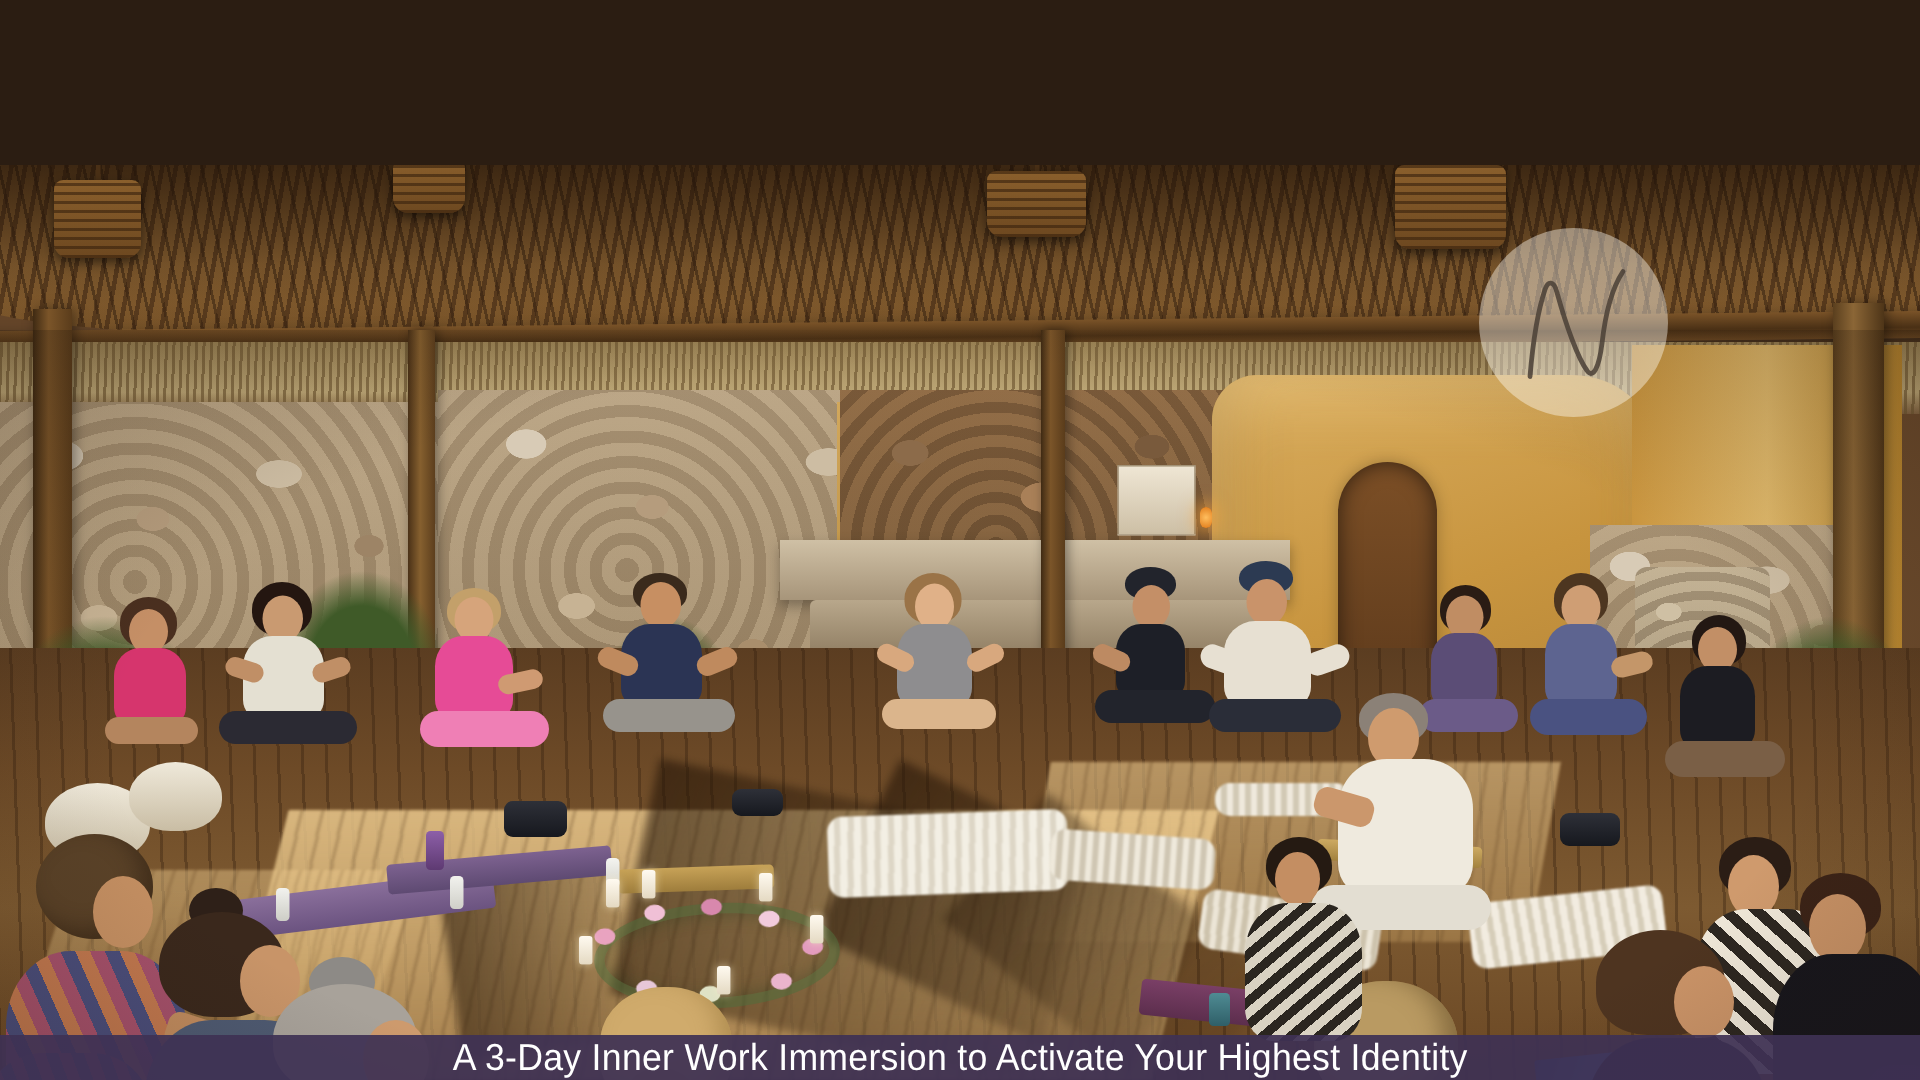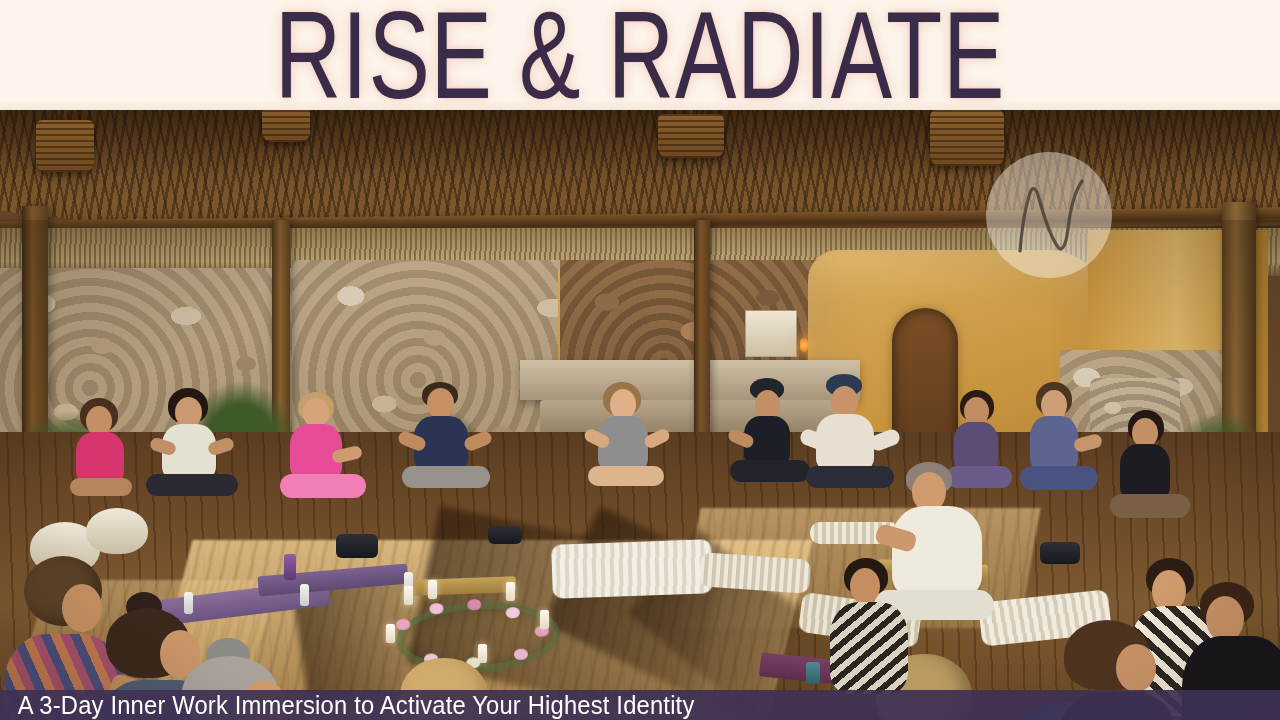--- a/index.html
+++ b/index.html
@@ -274,21 +274,21 @@
   .bun{position:absolute;border-radius:50%;}
   .torso{position:absolute;border-radius:36% 36% 24% 24%;}
   .arm{position:absolute;border-radius:8px;}
   .leg{position:absolute;border-radius:16px;}
 
   
   .subtitle-band{
     position:absolute;left:0;bottom:0;width:1280px;height:30px;
     background:rgba(62,50,84,.93);
     z-index:50;
-    display:flex;align-items:center;
+    display:flex;align-items:center;justify-content:center;
   }
   .subtitle-text{
     font-family:"Liberation Sans",sans-serif;
     font-size:25px;
     line-height:30px;
     letter-spacing:.2px;
     color:#ffffff;
     font-weight:300;
     transform:scaleX(.95);
     white-space:nowrap;
@@ -309,23 +309,20 @@
     position:absolute;left:0;top:110px;width:1280px;height:610px;
     background:radial-gradient(ellipse 80% 75% at 50% 45%, rgba(0,0,0,0) 55%, rgba(30,18,8,.35) 100%);
     z-index:30;pointer-events:none;
   }
 </style>
 </head>
 <body>
 
 <div class="poster">
 
-  <div class="header-band">
-    <div class="poster-title">RISE &amp; RADIATE</div>
-  </div>
 
   <div class="photo">
 
     <div class="roof"></div>
     <div class="roof-shadow"></div>
     <div class="cord c1"></div>
     <div class="cord c3"></div>
     <div class="basket k1"></div>
     <div class="basket k2"></div>
     <div class="basket k3"></div>

